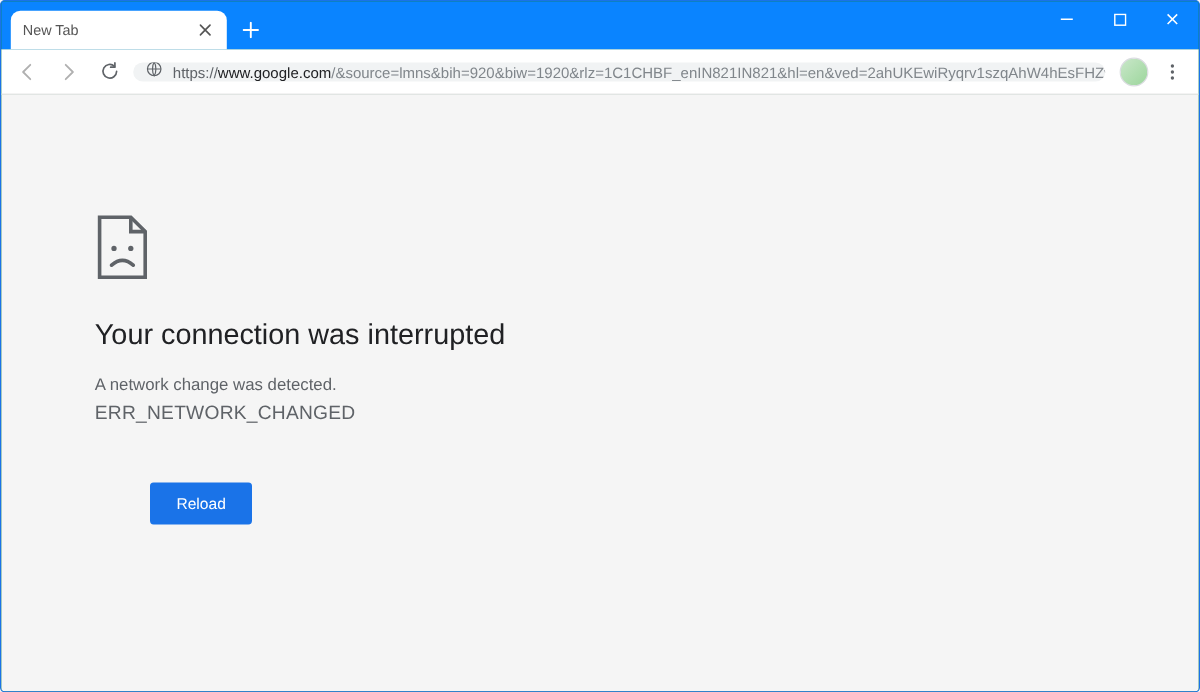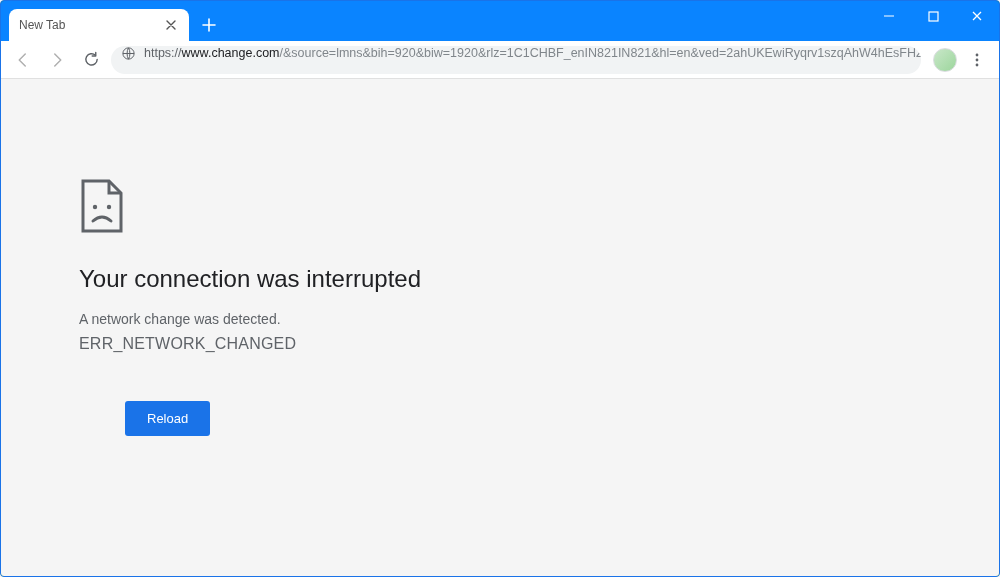--- a/index.html
+++ b/index.html
@@ -79,25 +79,25 @@
   }
   .tb-icon {
     width: 28px; height: 28px;
     display: flex; align-items: center; justify-content: center;
     color: #5f6368; border-radius: 50%;
     cursor: pointer;
   }
   .tb-icon.disabled { color: #b0b0b0; cursor: default;}
   .omnibox {
     flex: 1;
-    height: 28px;
+    height: 16px;
     background: #f1f3f4;
     border-radius: 14px;
     display: flex;
-    align-items: flex-start;
+    align-items: flex-end;
     padding: 0 10px;
     font-size: 12.5px;
     color: #202124;
     overflow: hidden;
     white-space: nowrap;
   }
   .omnibox .globe {
     margin-right: 8px;
     color: #5f6368;
     flex-shrink: 0;
@@ -210,21 +210,21 @@
         </svg>
     </div>
     <div class="omnibox">
       <span class="globe">
         <svg width="15" height="15" viewBox="0 0 24 24">
             <circle cx="12" cy="12" r="9" fill="none" stroke="currentColor" stroke-width="1.6"></circle>
             <path d="M3 12 H21 M12 3 C15 7 15 17 12 21 C9 17 9 7 12 3" fill="none" stroke="currentColor" stroke-width="1.6"></path>
           </svg>
       </span>
       <span class="url-secure">https://</span>
-        <span class="url-host">www.change.com</span>
+        <span class="url-host">www.google.com</span>
         <span class="url-rest">/&amp;source=lmns&amp;bih=920&amp;biw=1920&amp;rlz=1C1CHBF_enIN821IN821&amp;hl=en&amp;ved=2ahUKEwiRyqrv1szqAhW4hEsFHZwyDnoQ_AUoAHoECAEQAA</span>
     </div>
     <div class="avatar"></div>
     <div class="kebab">
       <svg width="16" height="16" viewBox="0 0 16 16">
           <circle cx="8" cy="3" r="1.4" fill="currentColor"></circle>
           <circle cx="8" cy="8" r="1.4" fill="currentColor"></circle>
           <circle cx="8" cy="13" r="1.4" fill="currentColor"></circle>
         </svg>
     </div>

